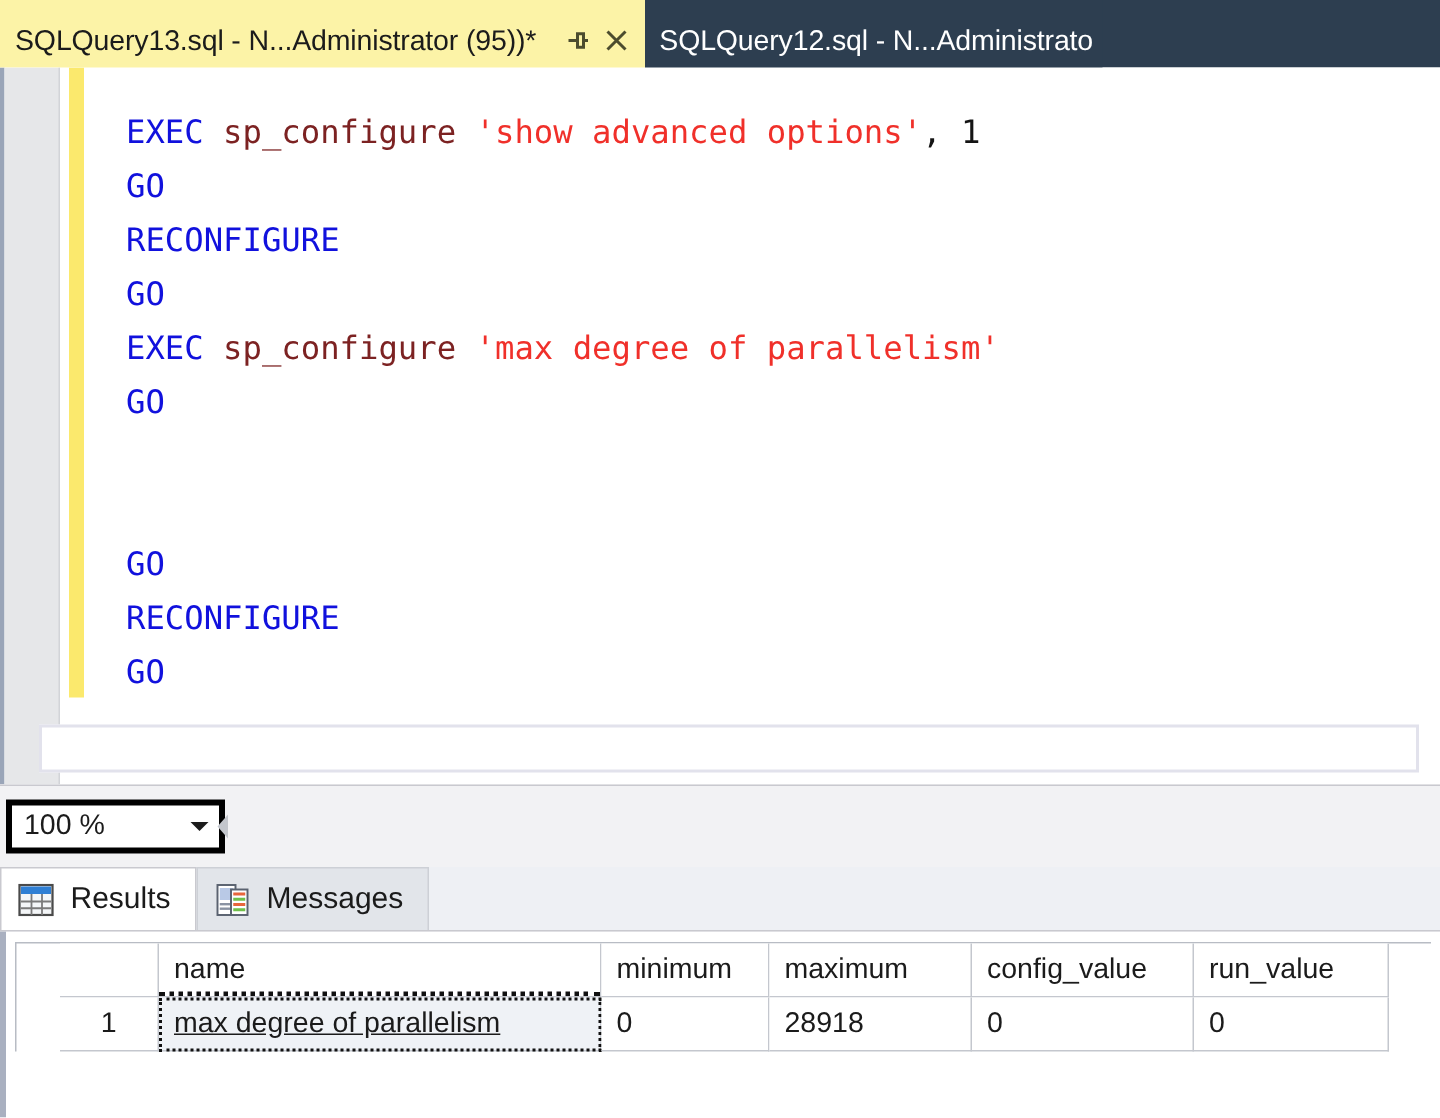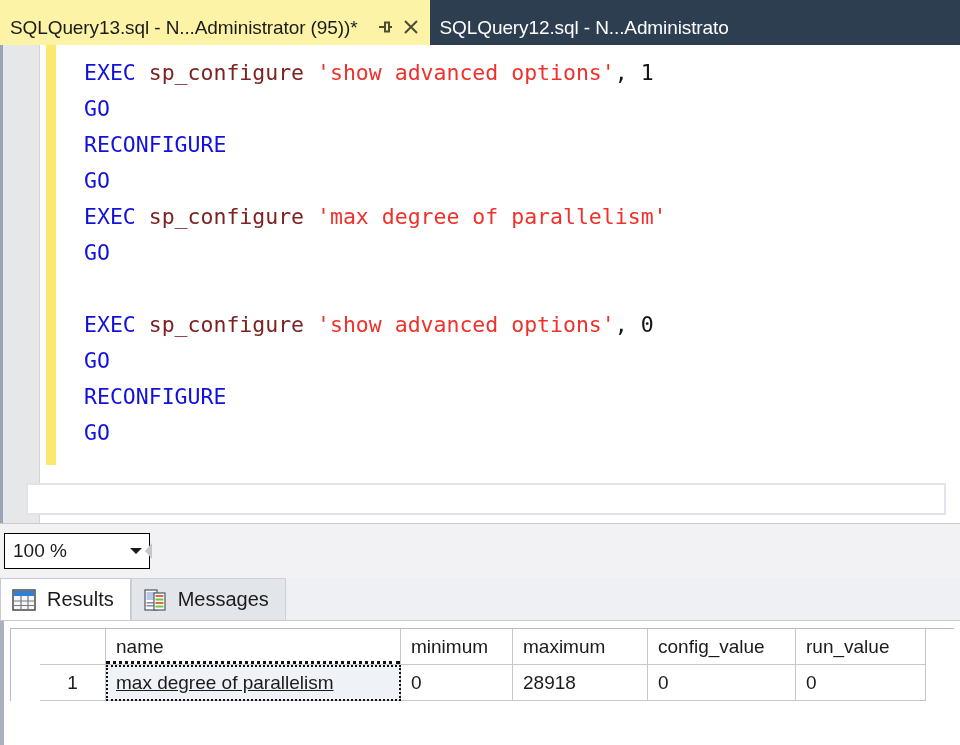--- a/index.html
+++ b/index.html
@@ -89,20 +89,21 @@
   }
   .code-line {
     position: absolute;
     left: 28px;
     height: 36px;
     line-height: 36px;
     font-family: "DejaVu Sans Mono", monospace;
     font-size: 21.5px;
     white-space: pre;
     letter-spacing: 0px;
+    margin-top: 16px;
   }
   .k  { color: #1111dd; }   
   .pr { color: #7c2222; }   
   .s  { color: #f0302a; }   
   .n  { color: #141414; }   
   #current-line-box {
     position: absolute;
     left: 26px; top: 438px;
     width: 920px; height: 32px;
     border: 2px solid #e2e2ec;
@@ -117,21 +118,21 @@
     width: 960px; height: 55px;
     background: #f2f2f4;
     border-top: 1px solid #c9c9cf;
     box-sizing: border-box;
   }
   #zoom-combo {
     position: absolute;
     left: 4px; top: 9px;
     width: 146px; height: 36px;
     background: #ffffff;
-    border: 1px solid #000000;
+    border: 4px solid #000000;
     box-sizing: border-box;
     display: flex;
     align-items: center;
   }
   #zoom-value {
     font-size: 19px;
     color: #1b1b1b;
     padding-left: 8px;
     flex: 1;
   }
@@ -276,21 +277,20 @@
   <div id="indicator-margin"></div>
   <div id="change-bar"></div>
   <div id="code">
       <div class="code-line" style="top: 10px;"><span class="k">EXEC</span><span class="n"> </span><span class="pr">sp_configure</span><span class="n"> </span><span class="s">'show advanced options'</span><span class="n">, </span><span class="n">1</span></div>
       <div class="code-line" style="top: 46px;"><span class="k">GO</span></div>
       <div class="code-line" style="top: 82px;"><span class="k">RECONFIGURE</span></div>
       <div class="code-line" style="top: 118px;"><span class="k">GO</span></div>
       <div class="code-line" style="top: 154px;"><span class="k">EXEC</span><span class="n"> </span><span class="pr">sp_configure</span><span class="n"> </span><span class="s">'max degree of parallelism'</span></div>
       <div class="code-line" style="top: 190px;"><span class="k">GO</span></div>
       <div class="code-line" style="top: 226px;"></div>
-      <div class="code-line" style="top: 262px;"><span class="k">EXEC</span><span class="n"> </span><span class="pr">sp_configure</span><span class="n"> </span><span class="s">'show advanced options'</span><span class="n">, </span><span class="n">0</span></div>
       <div class="code-line" style="top: 298px;"><span class="k">GO</span></div>
       <div class="code-line" style="top: 334px;"><span class="k">RECONFIGURE</span></div>
       <div class="code-line" style="top: 370px;"><span class="k">GO</span></div>
     </div>
   <div id="current-line-box"></div>
 </div>
 
 <div id="zoombar">
   <div id="zoom-combo">
     <span id="zoom-value">100 %</span>

